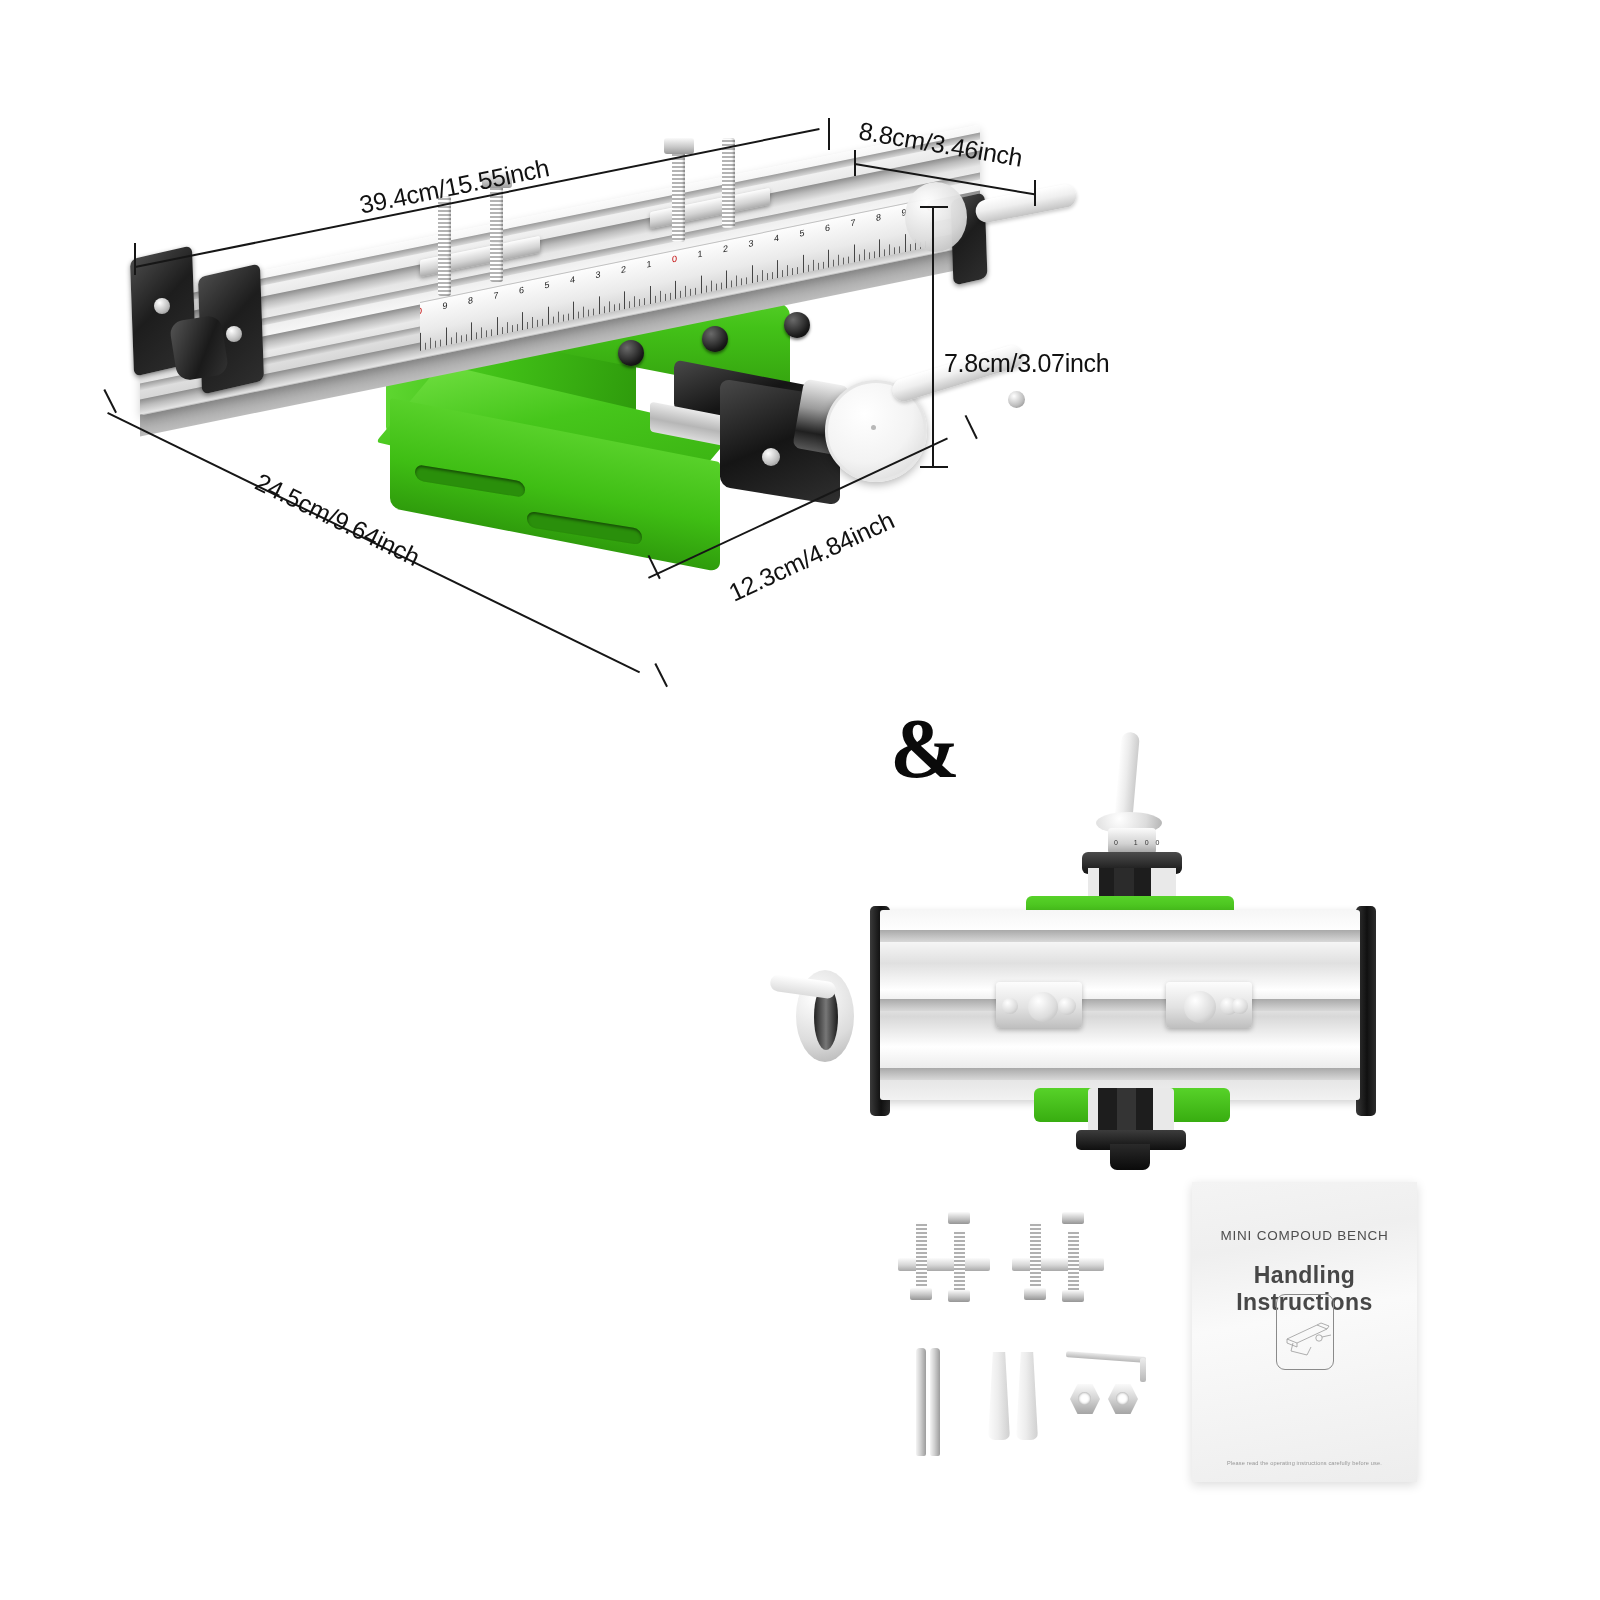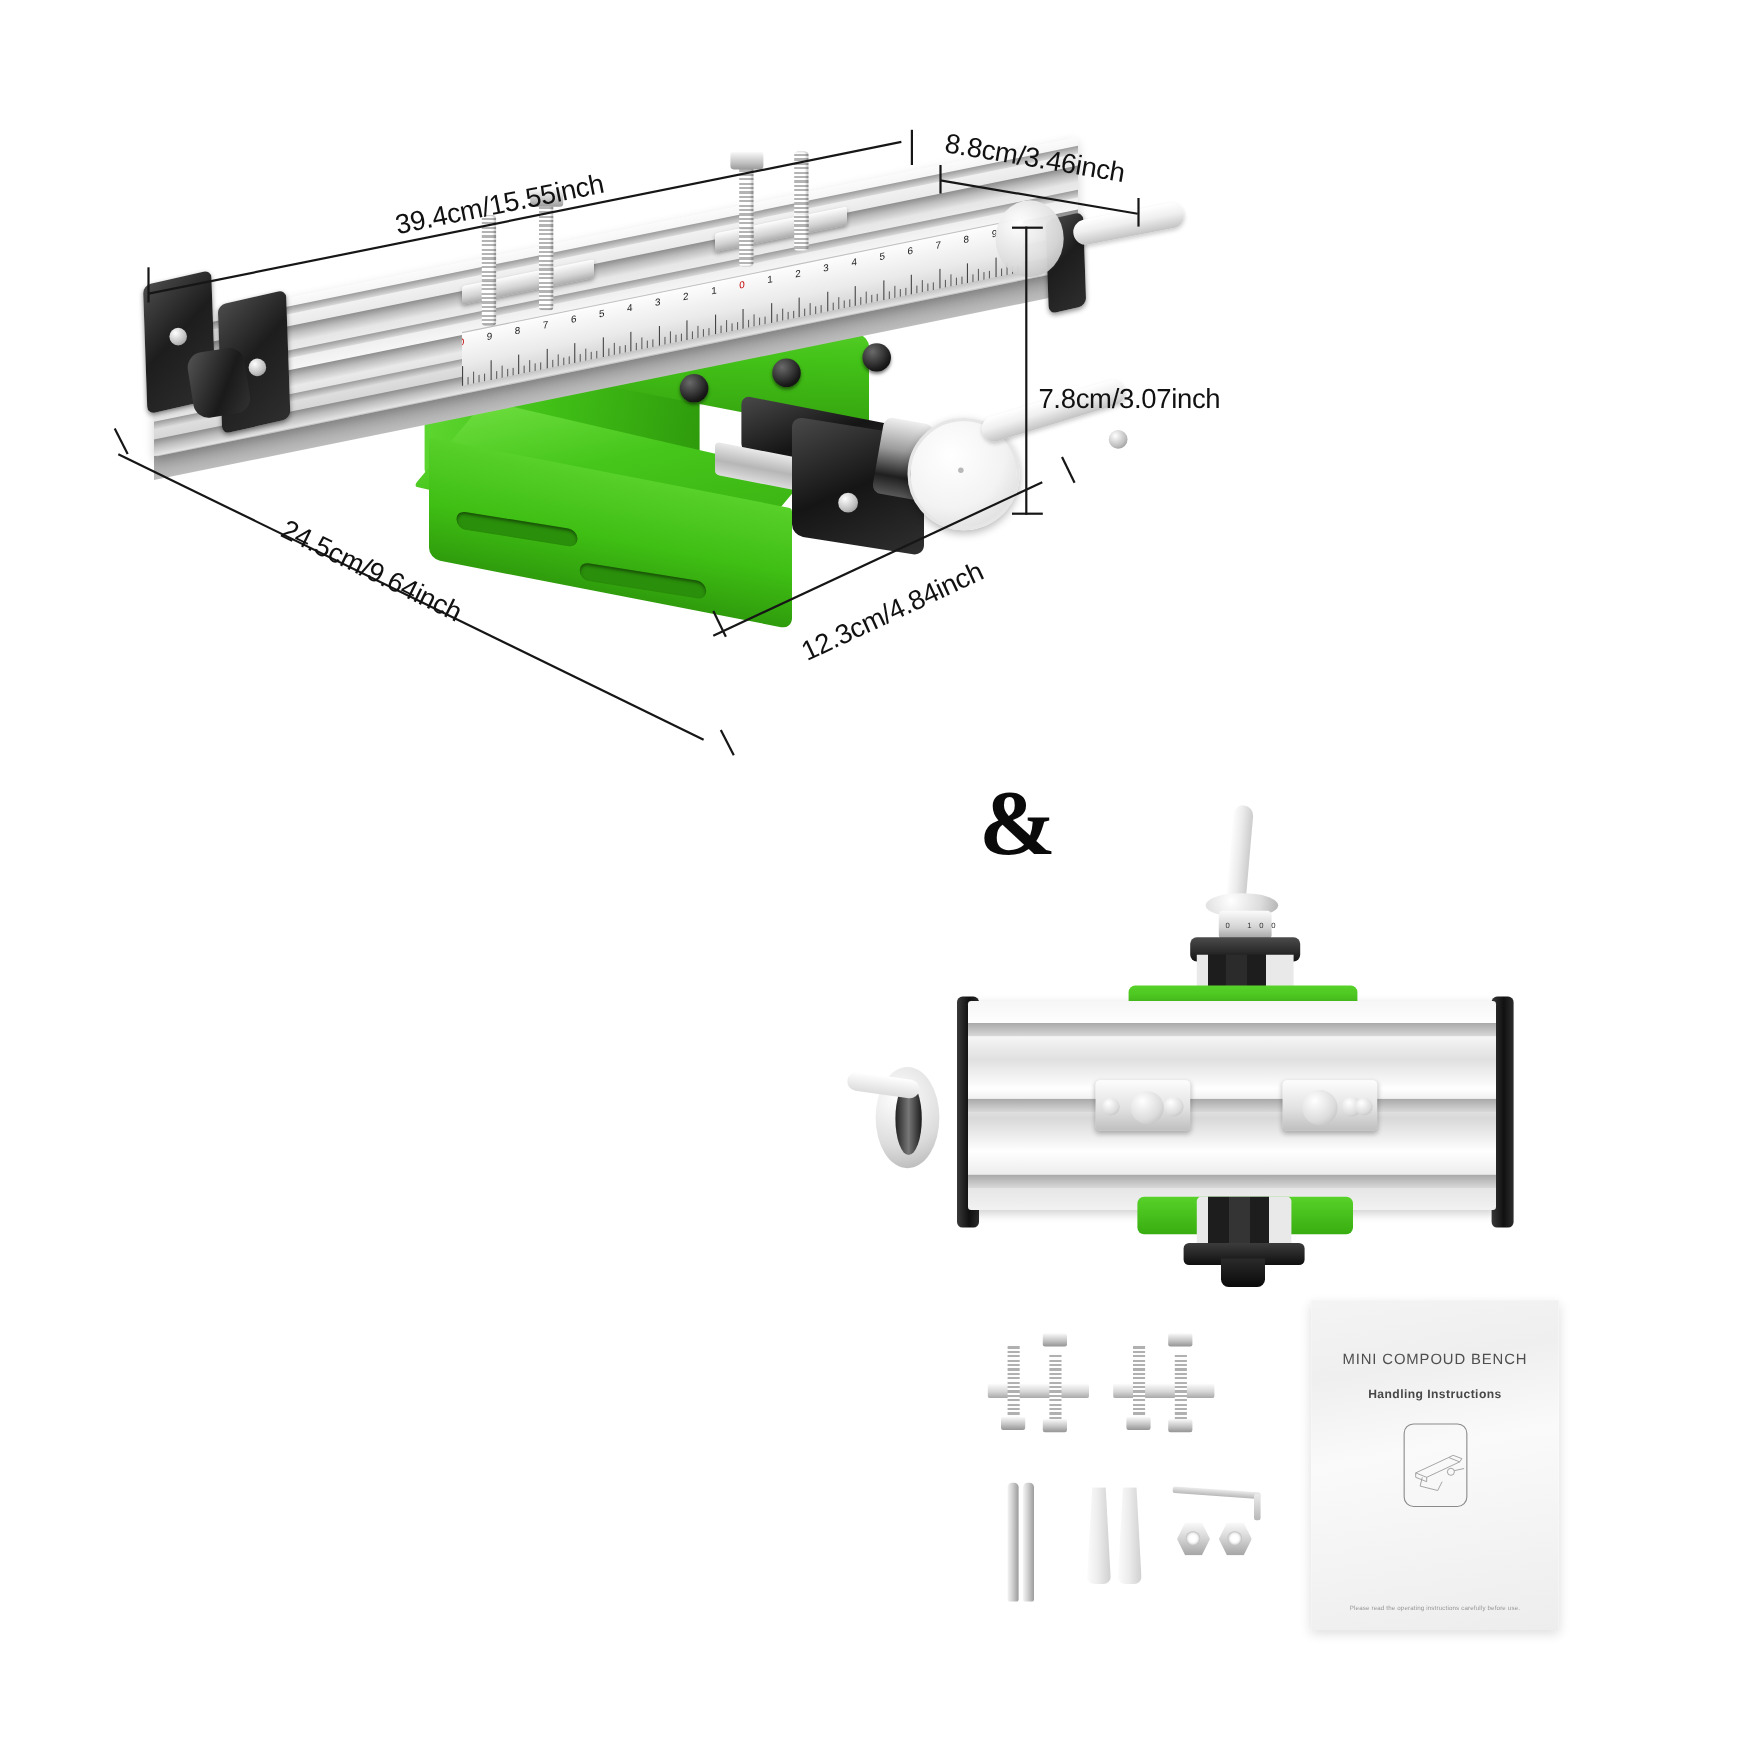--- a/index.html
+++ b/index.html
@@ -246,21 +246,21 @@
     background: linear-gradient(170deg,#f4f4f4 0%, #efefef 22%, #fafafa 45%, #ededed 100%);
     box-shadow: 0 3px 10px rgba(0,0,0,.14);
   }
   .man-t1 {
     position:absolute; left:0; right:0; top:46px; text-align:center;
     font-family:"Liberation Sans", sans-serif; font-size:13.5px;
     letter-spacing:0.8px; color:#4e4e4e;
   }
   .man-t2 {
     position:absolute; left:0; right:0; top:80px; text-align:center;
-    font-family:"Liberation Sans", sans-serif; font-weight:bold; font-size:11px;
+    font-family:"Liberation Sans", sans-serif; font-weight:bold; font-size:23px;
     letter-spacing:0.4px; color:#474747;
   }
   .man-box {
     position:absolute; left:84px; top:112px; width:56px; height:74px;
     border:1.4px solid #8a8a8a; border-radius:9px;
   }
   .man-foot {
     position:absolute; left:0; right:0; bottom:16px; text-align:center;
     font-family:"Liberation Sans", sans-serif; font-size:5.6px;
     color:#969696; letter-spacing:.15px;

